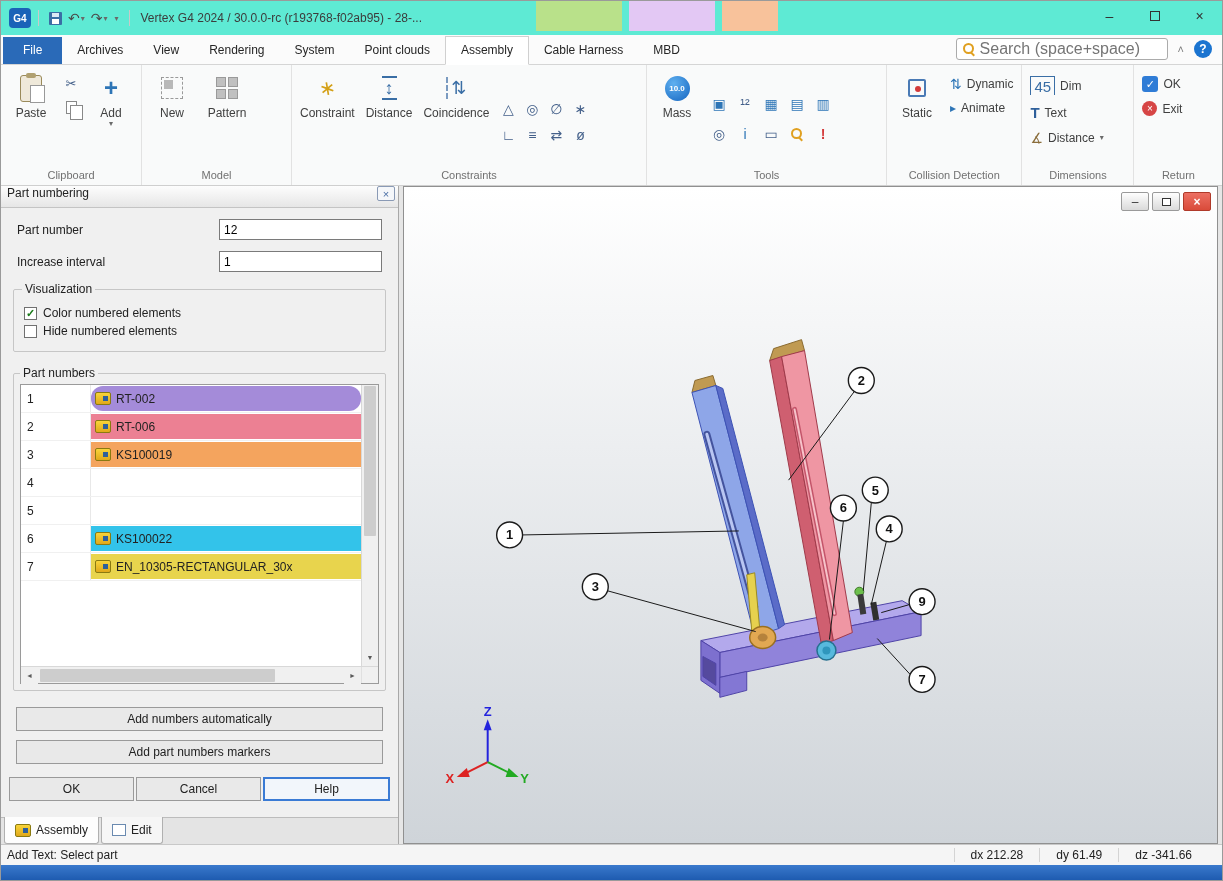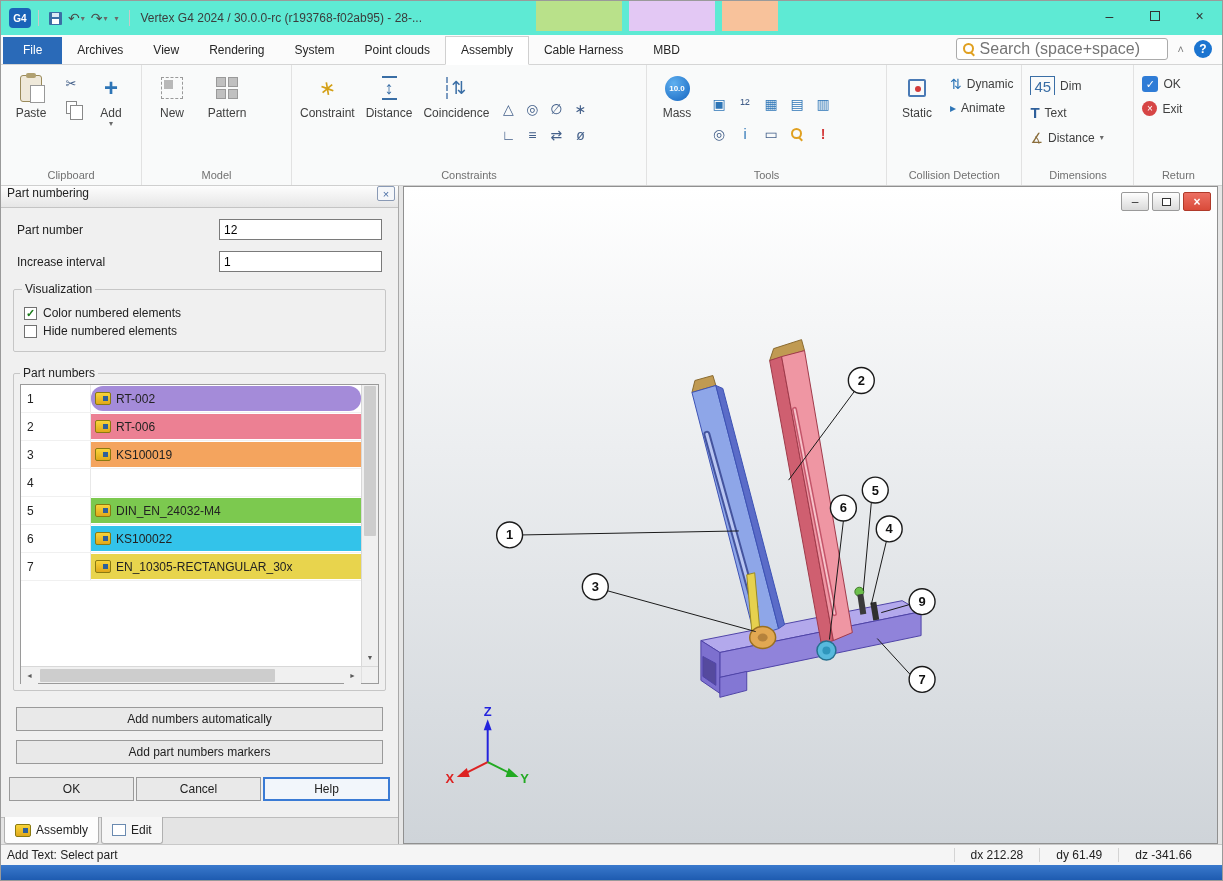--- a/index.html
+++ b/index.html
@@ -432,24 +432,20 @@
                 <div class="td-obj" style="background: rgb(244, 164, 94);">
                   <span class="cad-ico"></span>
                   <span>KS100019</span>
                 </div>
               </div>
               <div class="trow">
                 <div class="td-num">4</div>
               </div>
               <div class="trow">
                 <div class="td-num">5</div>
-                <div class="td-obj" style="background: rgb(124, 201, 79);">
-                  <span class="cad-ico"></span>
-                  <span>DIN_EN_24032-M4</span>
-                </div>
               </div>
               <div class="trow">
                 <div class="td-num">6</div>
                 <div class="td-obj" style="background: rgb(51, 195, 234);">
                   <span class="cad-ico"></span>
                   <span>KS100022</span>
                 </div>
               </div>
               <div class="trow">
                 <div class="td-num">7</div>

